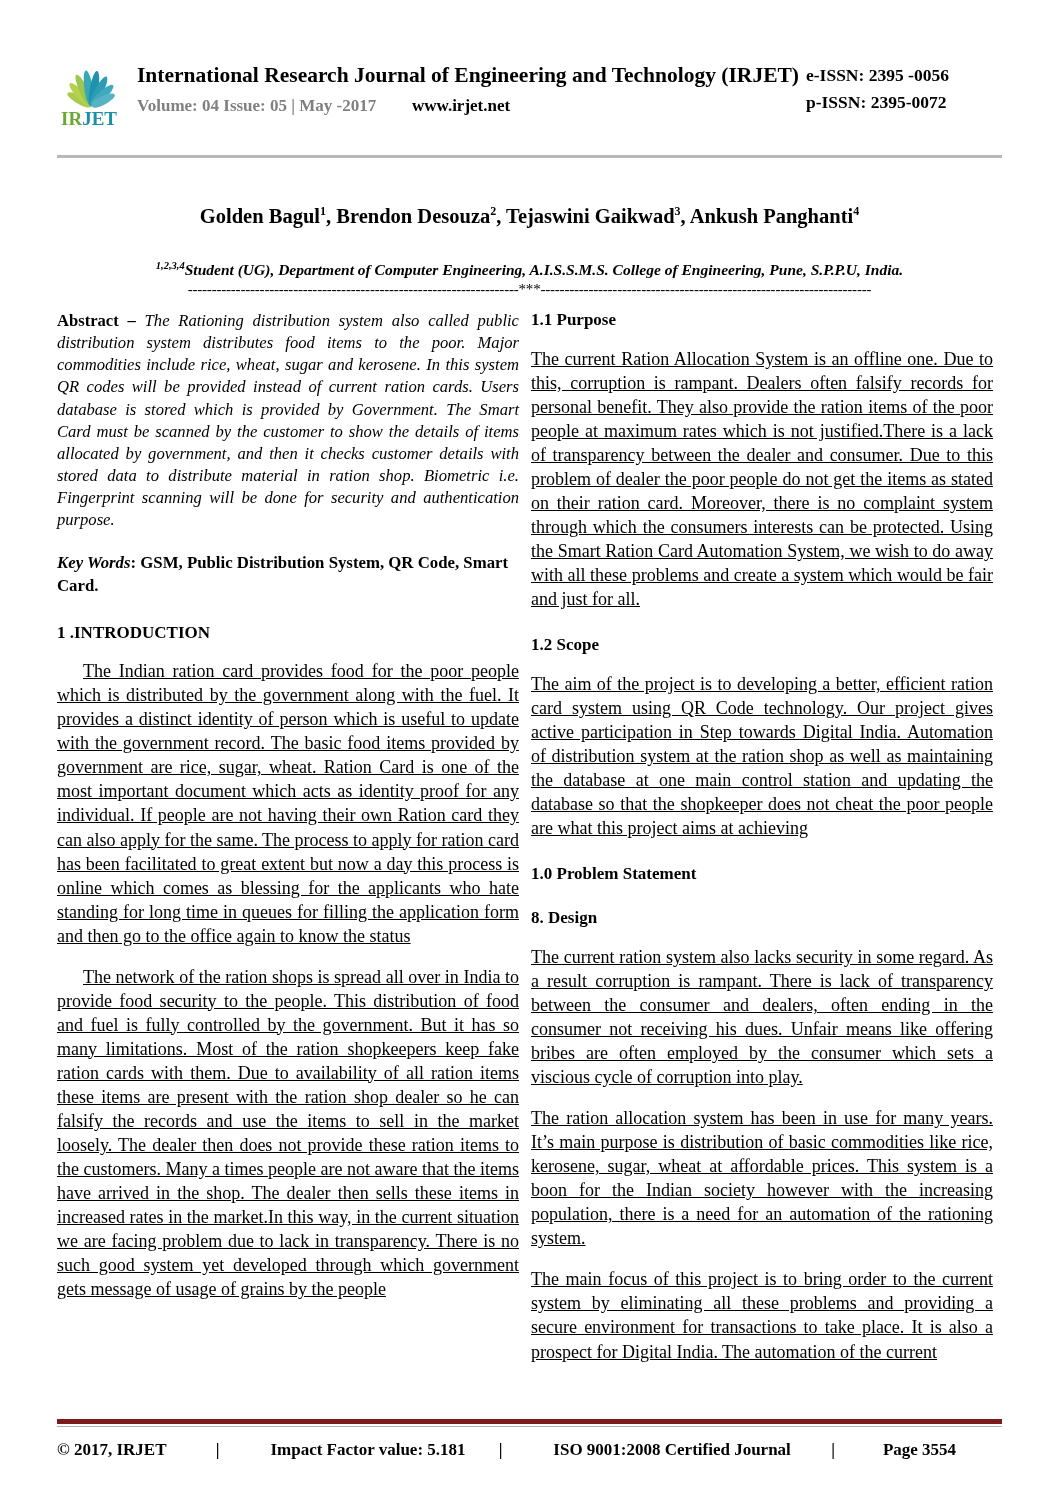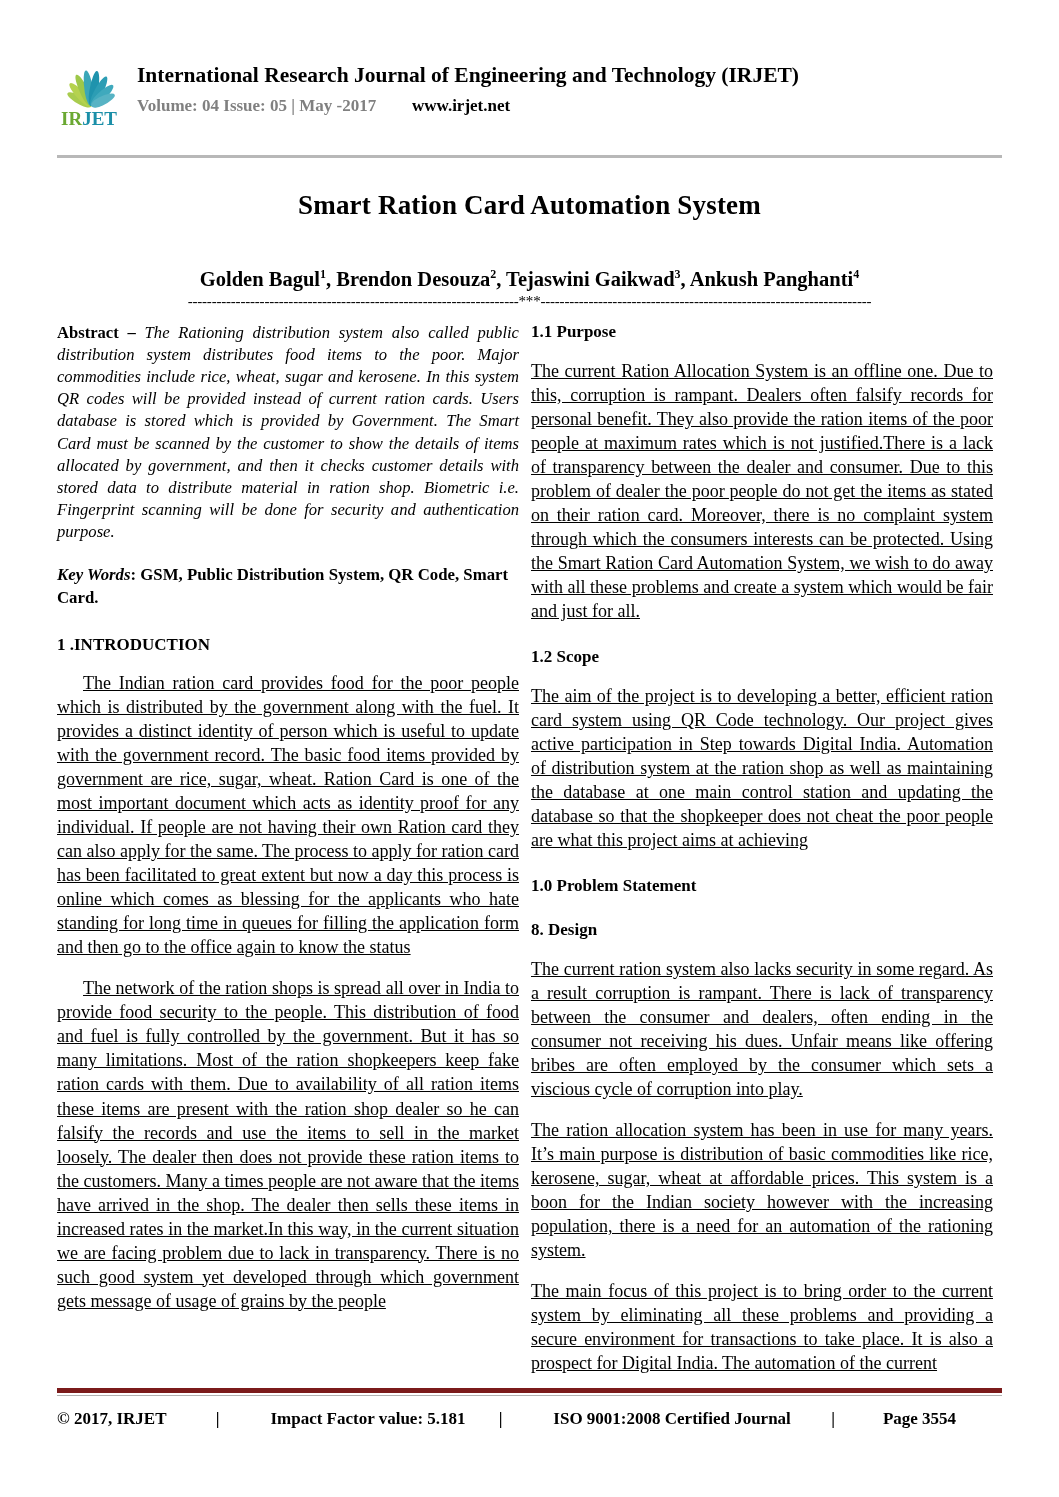--- a/index.html
+++ b/index.html
@@ -203,21 +203,21 @@
     font-weight: bold;
     margin: 24px 0 17px 0;
   }
   h2.subsection.first { margin-top: 0; }
 
   
   .footer {
     position: absolute;
     left: 57px;
     right: 57px;
-    bottom: 68px;
+    bottom: 37px;
   }
   .footer-rule {
     height: 5px;
     background: #7b1b1b;
   }
   .footer-rule-thin {
     height: 1px;
     background: #b0b0b0;
     margin-top: 2px;
   }
@@ -260,29 +260,35 @@
     </div>
 
     <div class="masthead-text">
       <div class="journal-title">International Research Journal of Engineering and Technology (IRJET)</div>
       <div class="row2">
         <div class="volume">Volume: 04 Issue: 05 | May -2017</div>
         <div class="site">www.irjet.net</div>
       </div>
     </div>
 
+    <div class="issn-block">
+      <div class="issn">e-ISSN: 2395 -0056</div>
+      <div class="issn">p-ISSN: 2395-0072</div>
+    </div>
   </div>
   <div class="header-rule"></div>
 
-  <div class="paper-title">Smart Ration Card Automation System</div>
 
   <div class="authors">
     Golden Bagul<sup>1</sup>, Brendon Desouza<sup>2</sup>, Tejaswini Gaikwad<sup>3</sup>, Ankush Panghanti<sup>4</sup>
   </div>
 
+  <div class="affiliation">
+    <sup>1,2,3,4</sup>Student (UG), Department of Computer Engineering, A.I.S.S.M.S. College of Engineering, Pune, S.P.P.U, India.
+  </div>
 
   <div class="star-rule">---------------------------------------------------------------------***---------------------------------------------------------------------</div>
 
   <div class="columns">
 
     <div class="col">
 
       <p class="abstract"><span class="lead">Abstract –</span><span> The Rationing distribution system also called public distribution system distributes food items to the poor. Major commodities include rice, wheat, sugar and kerosene. In this system QR codes will be provided instead of current ration cards. Users database is stored which is provided by Government. The Smart Card must be scanned by the customer to show the details of items allocated by government, and then it checks customer details with stored data to distribute material in ration shop. Biometric i.e.  Fingerprint scanning will be done for security and authentication purpose.</span></p>
 
       <p class="keywords"><span class="kw-label">Key Words</span><span>:  GSM, Public Distribution System, QR Code, Smart Card.</span></p>

